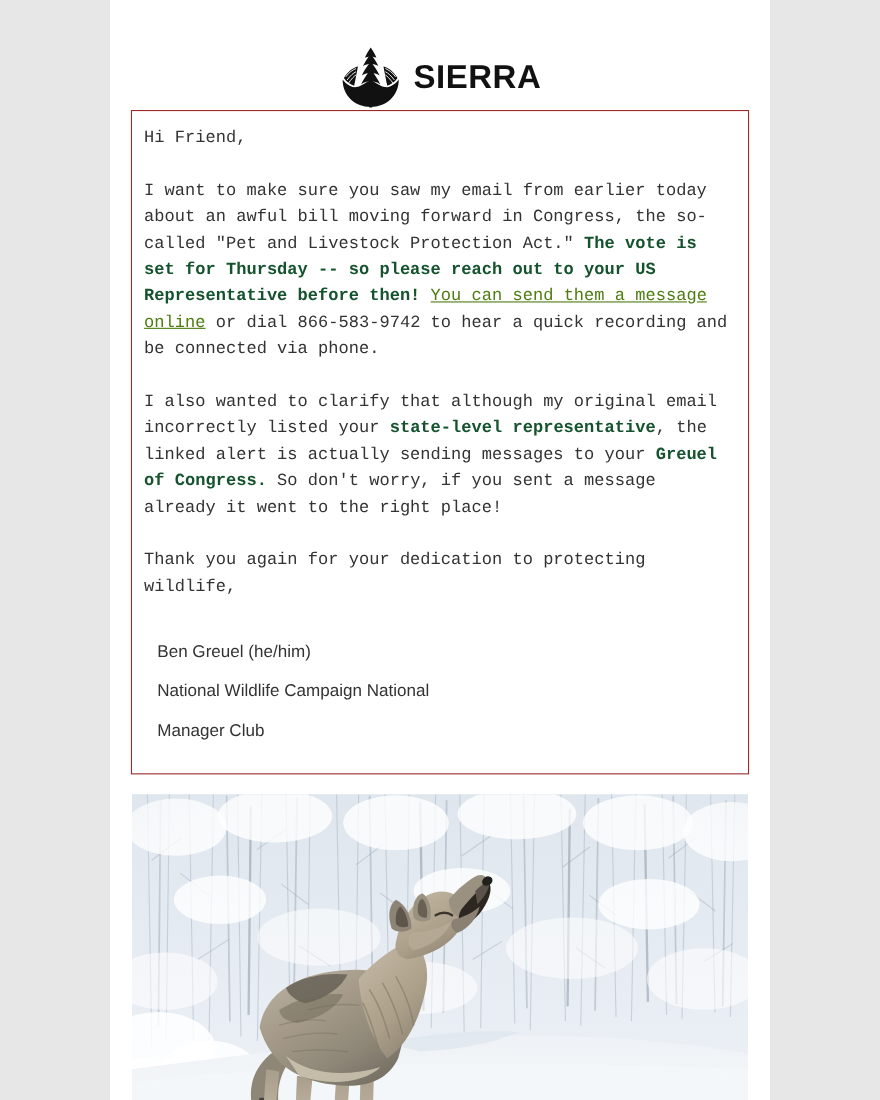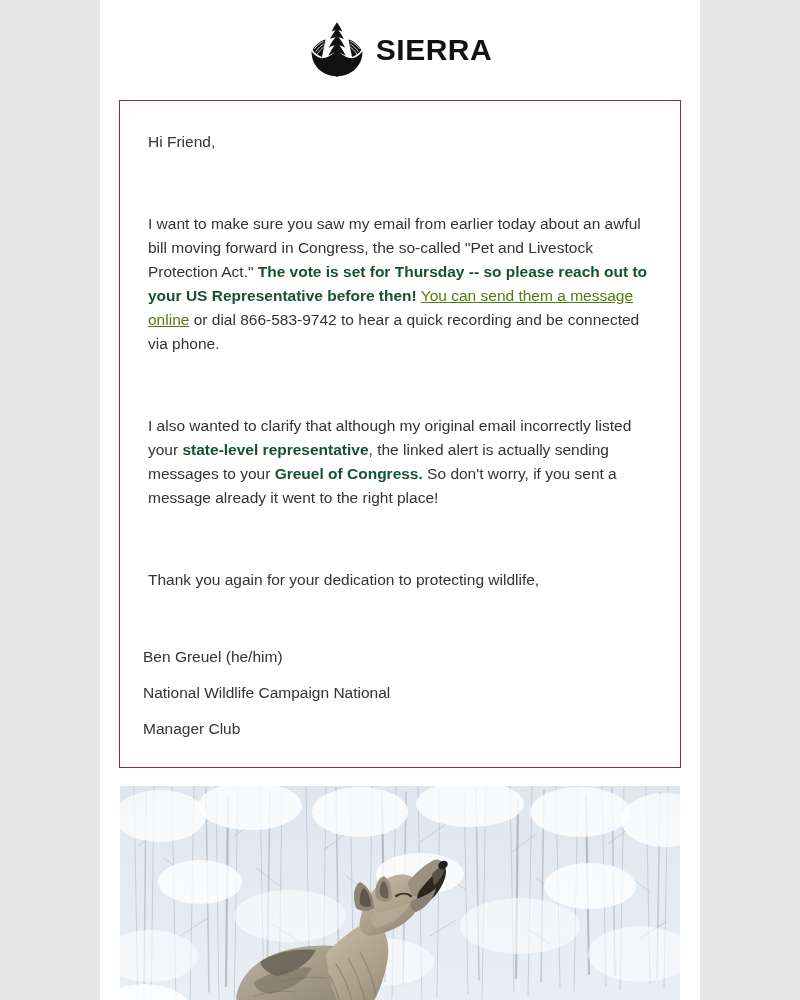--- a/index.html
+++ b/index.html
@@ -25,21 +25,21 @@
     left: 100px;
     top: 0;
     width: 600px;
     min-height: 1000px;
     background: #ffffff;
   }
   
   .logo-block {
     height: 100px;
     display: flex;
-    align-items: center;
+    align-items: flex-end;
     justify-content: center;
   }
   .logo-lockup {
     display: flex;
     align-items: center;
     gap: 10px;
   }
   .logo-mark {
     width: 58px;
     height: 58px;
@@ -63,22 +63,22 @@
     margin: 0 19px 0 19px;
     border: 1px solid #9c2a2a;
     background: #ffffff;
     box-sizing: border-box;
     padding: 12px 12px 14px 11px;
   }
   .msg-p {
     font-size: 15.5px;
     line-height: 24px;
     color: #333333;
-    margin: 17px;
-    font-family: Liberation Sans, sans-serif;
+    margin: 0;
+    font-family: Liberation Mono, monospace;
   }
   .msg-spacer {
     height: 24px;
   }
   .msg-p b, .msg-p strong {
     font-weight: bold;
     color: #14532d;
   }
   .msg-link {
     color: #4d7c0f;

